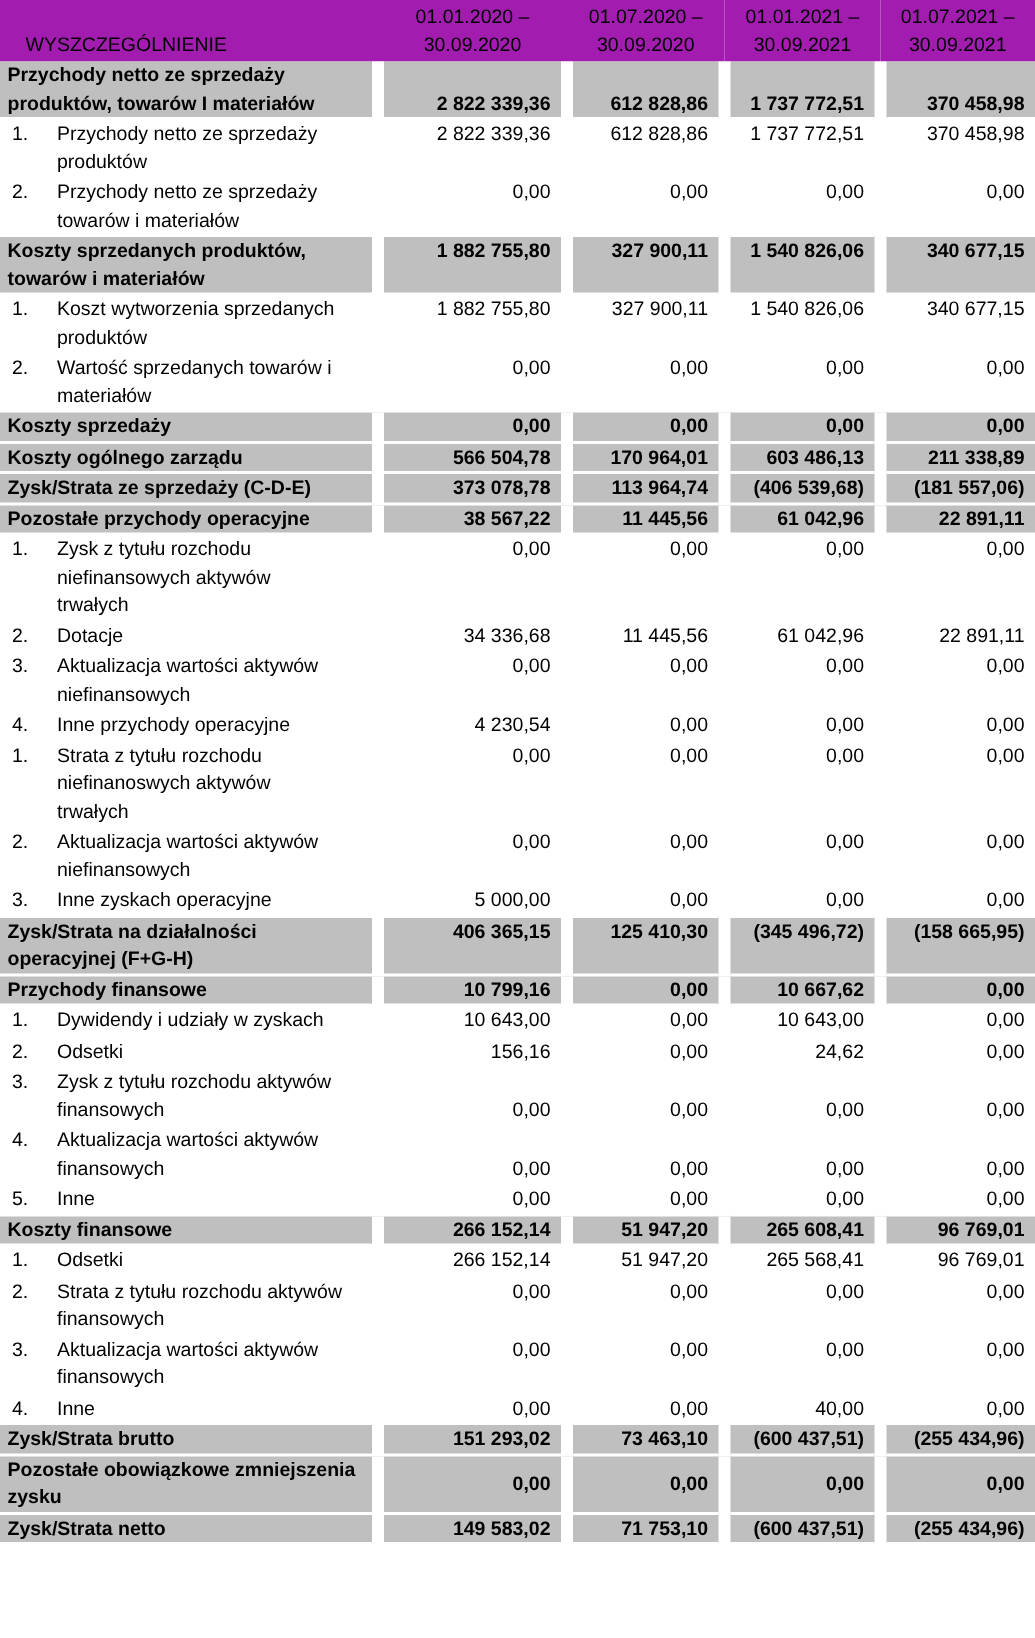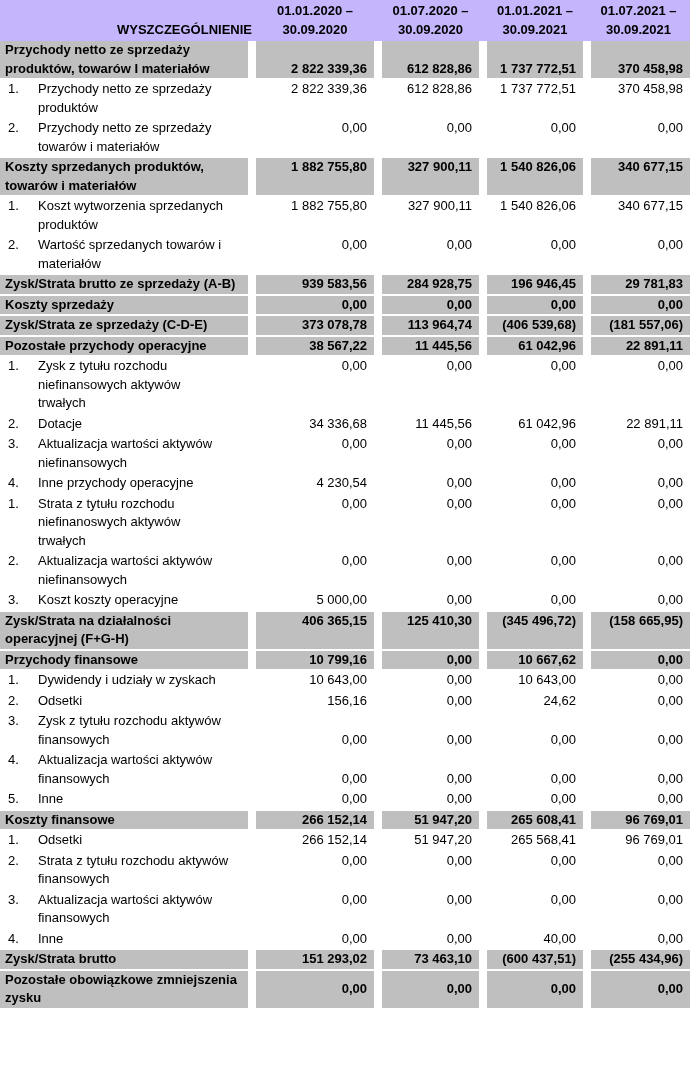--- a/index.html
+++ b/index.html
@@ -13,28 +13,28 @@
   }
   table.fin {
     width: 690px;
     table-layout: fixed;
     border-collapse: collapse;
   }
   th, td { padding: 0; margin: 0; }
 
   
   thead th {
-    font-weight: bold;
+    font-weight: normal;
     line-height: 18.5px;
     padding-top: 2px;
     padding-bottom: 2px;
-    background: #c4b5fd;
+    background: #a21caf;
   }
   th.lbl {
-    text-align: right;
+    text-align: left;
     vertical-align: bottom;
     padding-left: 17px;
   }
   th.col {
     text-align: center;
     white-space: pre-line;
     vertical-align: top;
   }
 
   
@@ -133,32 +133,32 @@
       </tr>
       <tr class="item">
         <td class="lbl"><div class="hang"><span class="num">2.</span><span class="txt">Wartość sprzedanych towarów i
 materiałów</span></div></td>
         <td class="val">0,00</td>
         <td class="val">0,00</td>
         <td class="val">0,00</td>
         <td class="val">0,00</td>
       </tr>
       <tr class="section">
-        <td class="lbl">Zysk/Strata brutto ze sprzedaży (A-B)</td>
-        <td class="val">939 583,56</td>
-        <td class="val">284 928,75</td>
-        <td class="val">196 946,45</td>
-        <td class="val">29 781,83</td>
-      </tr>
-      <tr class="section">
         <td class="lbl">Koszty sprzedaży</td>
         <td class="val">0,00</td>
         <td class="val">0,00</td>
         <td class="val">0,00</td>
         <td class="val">0,00</td>
+      </tr>
+      <tr class="section">
+        <td class="lbl">Koszty ogólnego zarządu</td>
+        <td class="val">566 504,78</td>
+        <td class="val">170 964,01</td>
+        <td class="val">603 486,13</td>
+        <td class="val">211 338,89</td>
       </tr>
       <tr class="section">
         <td class="lbl">Zysk/Strata ze sprzedaży (C-D-E)</td>
         <td class="val">373 078,78</td>
         <td class="val">113 964,74</td>
         <td class="val">(406 539,68)</td>
         <td class="val">(181 557,06)</td>
       </tr>
       <tr class="section">
         <td class="lbl">Pozostałe przychody operacyjne</td>
@@ -209,21 +209,21 @@
       </tr>
       <tr class="item">
         <td class="lbl"><div class="hang"><span class="num">2.</span><span class="txt">Aktualizacja wartości aktywów
 niefinansowych</span></div></td>
         <td class="val">0,00</td>
         <td class="val">0,00</td>
         <td class="val">0,00</td>
         <td class="val">0,00</td>
       </tr>
       <tr class="item">
-        <td class="lbl"><div class="hang"><span class="num">3.</span><span class="txt">Koszt koszty operacyjne</span></div></td>
+        <td class="lbl"><div class="hang"><span class="num">3.</span><span class="txt">Inne zyskach operacyjne</span></div></td>
         <td class="val">5 000,00</td>
         <td class="val">0,00</td>
         <td class="val">0,00</td>
         <td class="val">0,00</td>
       </tr>
       <tr class="section">
         <td class="lbl">Zysk/Strata na działalności
 operacyjnej (F+G-H)</td>
         <td class="val">406 365,15</td>
         <td class="val">125 410,30</td>
@@ -319,14 +319,21 @@
         <td class="val">(255 434,96)</td>
       </tr>
       <tr class="section v-middle">
         <td class="lbl">Pozostałe obowiązkowe zmniejszenia
 zysku</td>
         <td class="val">0,00</td>
         <td class="val">0,00</td>
         <td class="val">0,00</td>
         <td class="val">0,00</td>
       </tr>
+      <tr class="section">
+        <td class="lbl">Zysk/Strata netto</td>
+        <td class="val">149 583,02</td>
+        <td class="val">71 753,10</td>
+        <td class="val">(600 437,51)</td>
+        <td class="val">(255 434,96)</td>
+      </tr>
     </tbody>
 </table>
 
 </body></html>

